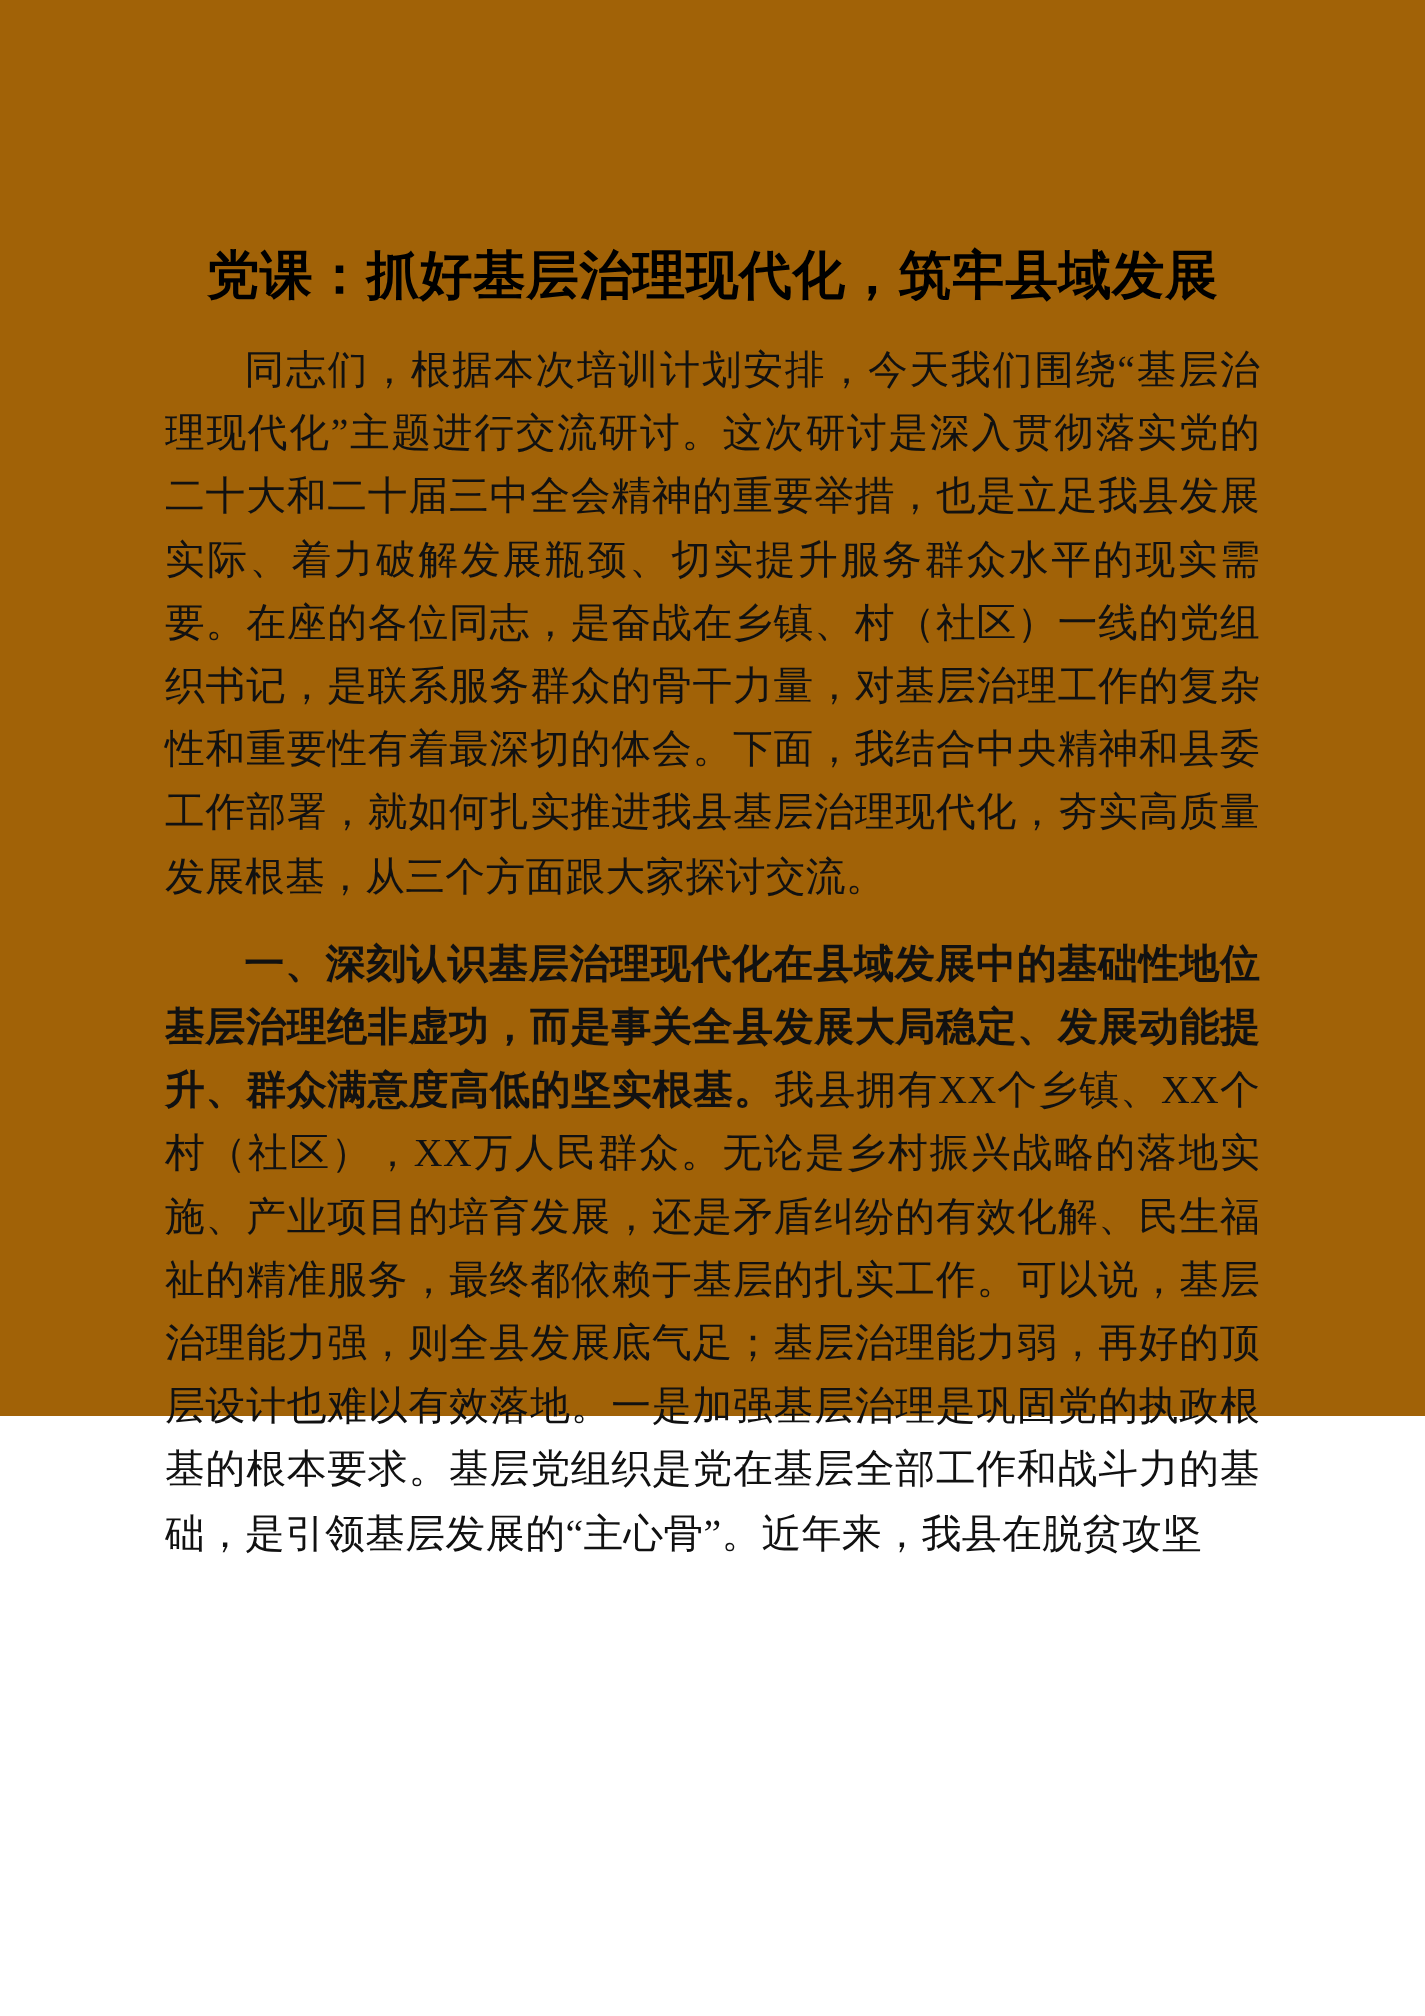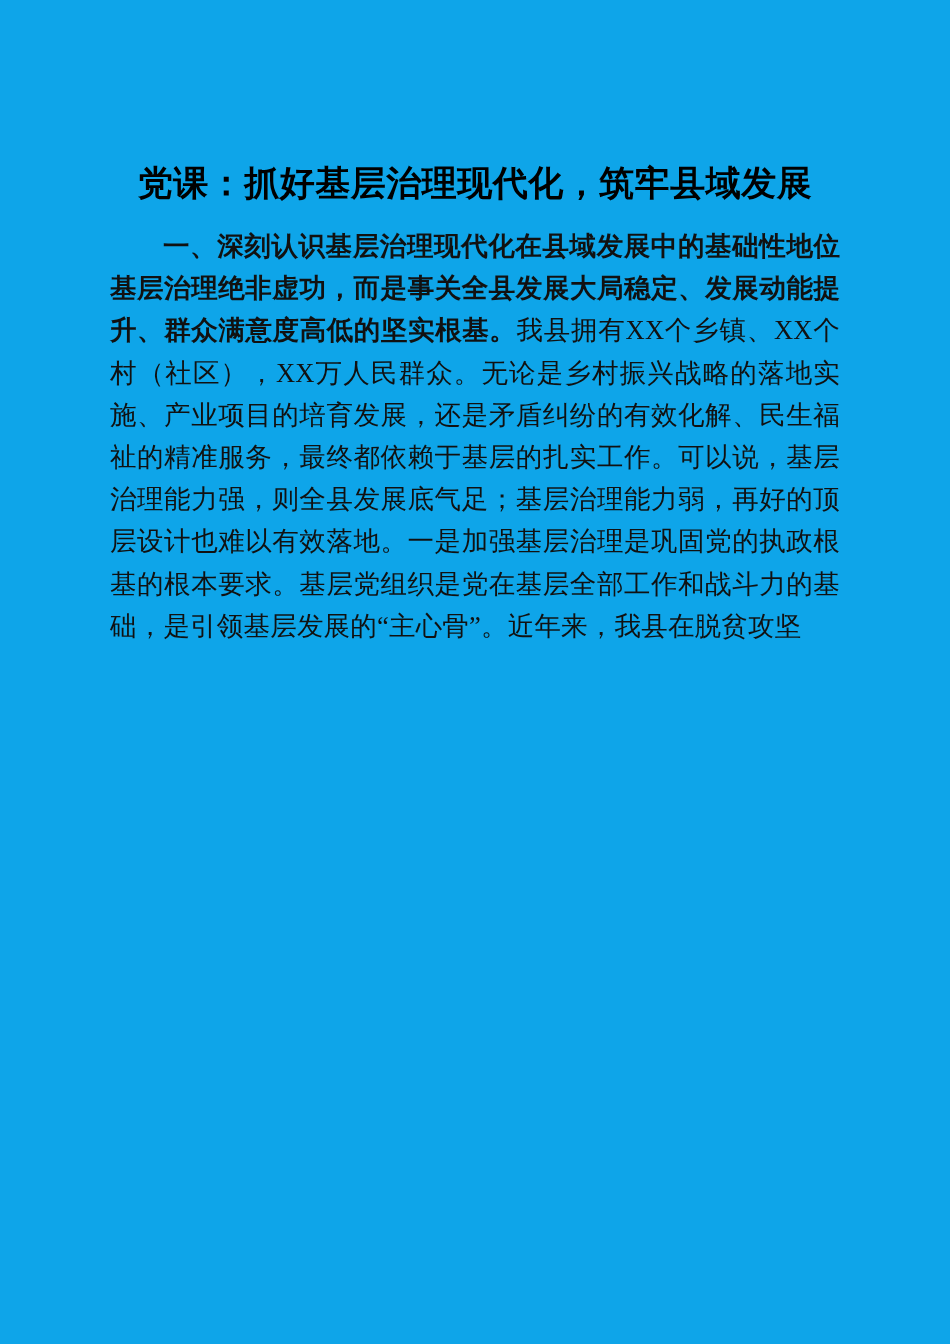--- a/index.html
+++ b/index.html
@@ -12,22 +12,22 @@
     height: 1344px;
     overflow: hidden;
     font-family: "Liberation Serif", "DejaVu Serif", serif;
     color: #000000;
     -webkit-font-smoothing: antialiased;
   }
 
   .page {
     position: relative;
     width: 950px;
-    height: 1344px;
-    background: #0ea5e9;
+    height: 944px;
+    background: #a16207;
     box-sizing: border-box;
     padding-left: 48px;
   }
 
   .content {
     position: absolute;
     left: 110px;
     top: 158px;
     width: 730px;
   }
@@ -51,21 +51,21 @@
     line-height: 42.2px;
     text-align: justify;
     text-justify: inter-character;
     text-align-last: left;
     margin: 0;
     letter-spacing: 0.2px;
     color: #111;
   }
 
   .para + .para {
-    margin-top: 6px;
+    margin-top: 16px;
   }
 
   .indent {
     
     text-indent: 2em;
   }
 
   
   .hei-bold {
     font-family: "Liberation Sans", "DejaVu Sans", sans-serif;
@@ -76,19 +76,22 @@
 </head>
 <body>
 
 <div class="page">
   <div class="content">
 
     <h1 class="doc-title">
       <span>党课：抓好基层治理现代化，筑牢县域发展</span><br>
     </h1>
 
+    <p class="para indent">
+      <span>同志们，根据本次培训计划安排，今天我们围绕“基层治理现代化”主题进行交流研讨。这次研讨是深入贯彻落实党的二十大和二十届三中全会精神的重要举措，也是立足我县发展实际、着力破解发展瓶颈、切实提升服务群众水平的现实需要。在座的各位同志，是奋战在乡镇、村（社区）一线的党组织书记，是联系服务群众的骨干力量，对基层治理工作的复杂性和重要性有着最深切的体会。下面，我结合中央精神和县委工作部署，就如何扎实推进我县基层治理现代化，夯实高质量发展根基，从三个方面跟大家探讨交流。</span>
+    </p>
 
     <p class="para indent">
       <span class="hei-bold">一、深刻认识基层治理现代化在县域发展中的基础性地位基层治理绝非虚功，而是事关全县发展大局稳定、发展动能提升、群众满意度高低的坚实根基。</span><span>我县拥有XX个乡镇、XX个村（社区），XX万人民群众。无论是乡村振兴战略的落地实施、产业项目的培育发展，还是矛盾纠纷的有效化解、民生福祉的精准服务，最终都依赖于基层的扎实工作。可以说，基层治理能力强，则全县发展底气足；基层治理能力弱，再好的顶层设计也难以有效落地。一是加强基层治理是巩固党的执政根基的根本要求。基层党组织是党在基层全部工作和战斗力的基础，是引领基层发展的“主心骨”。近年来，我县在脱贫攻坚</span>
     </p>
 
   </div>
 </div>
 
 </body></html>

